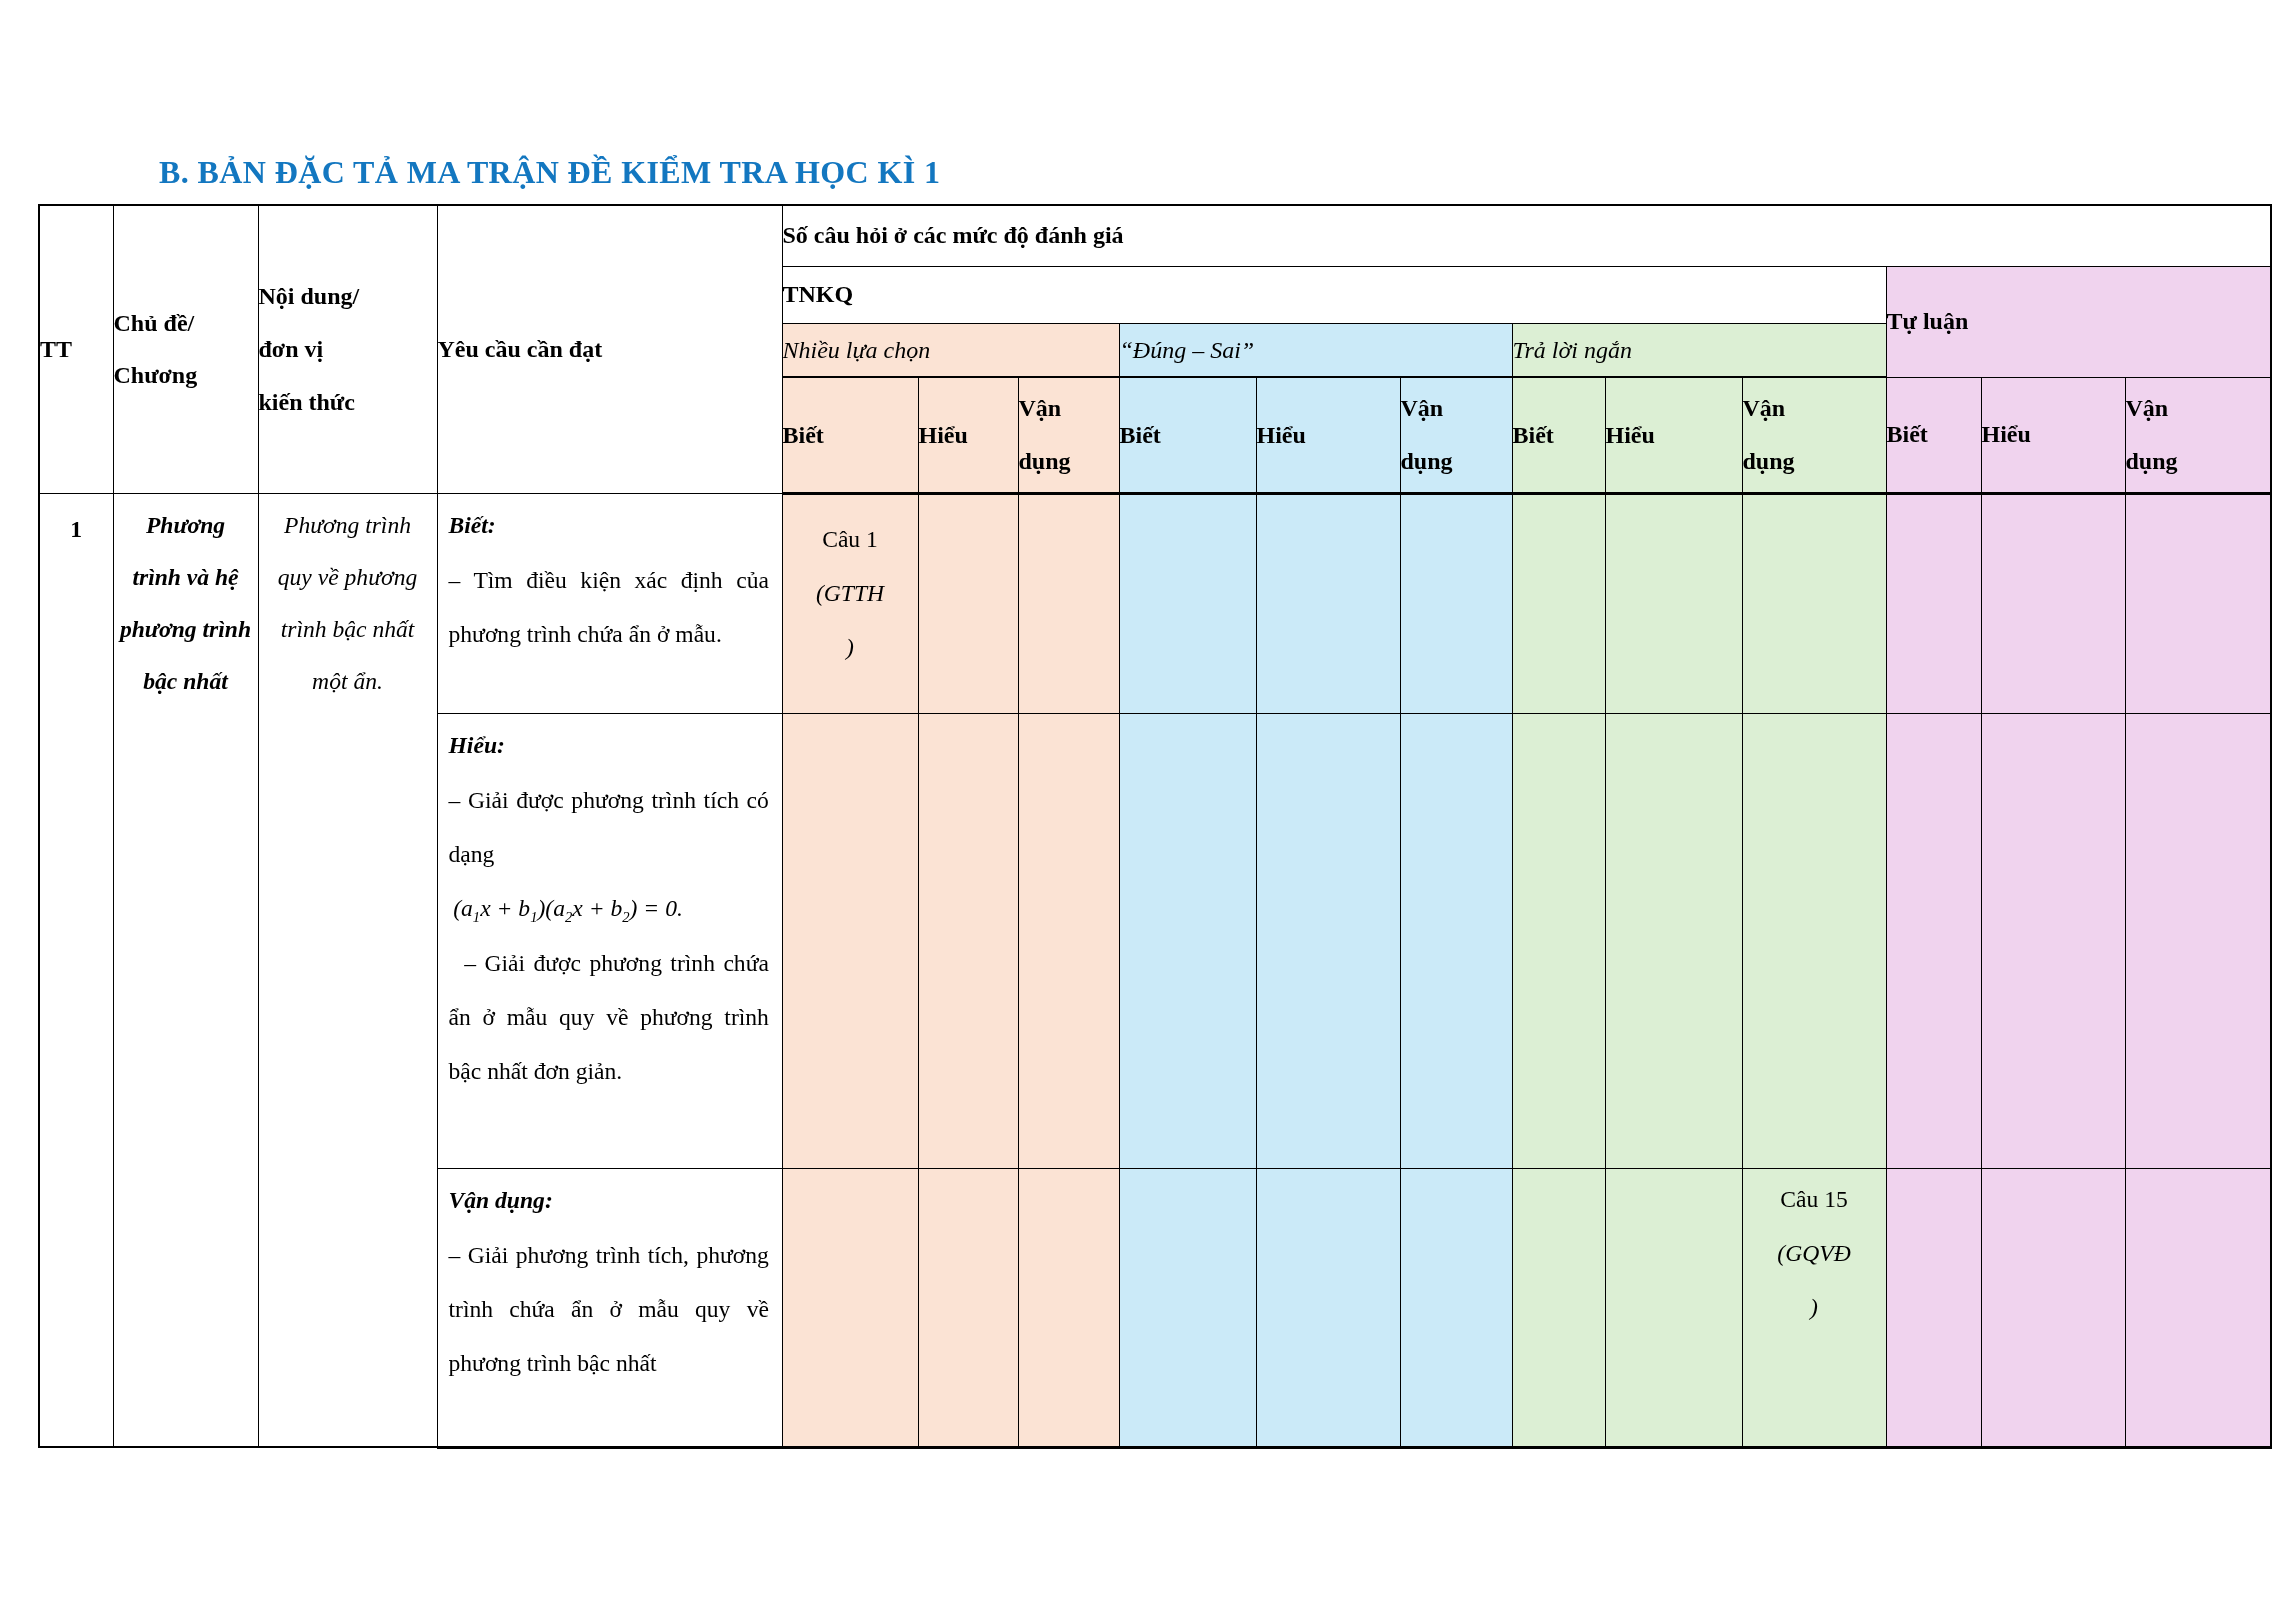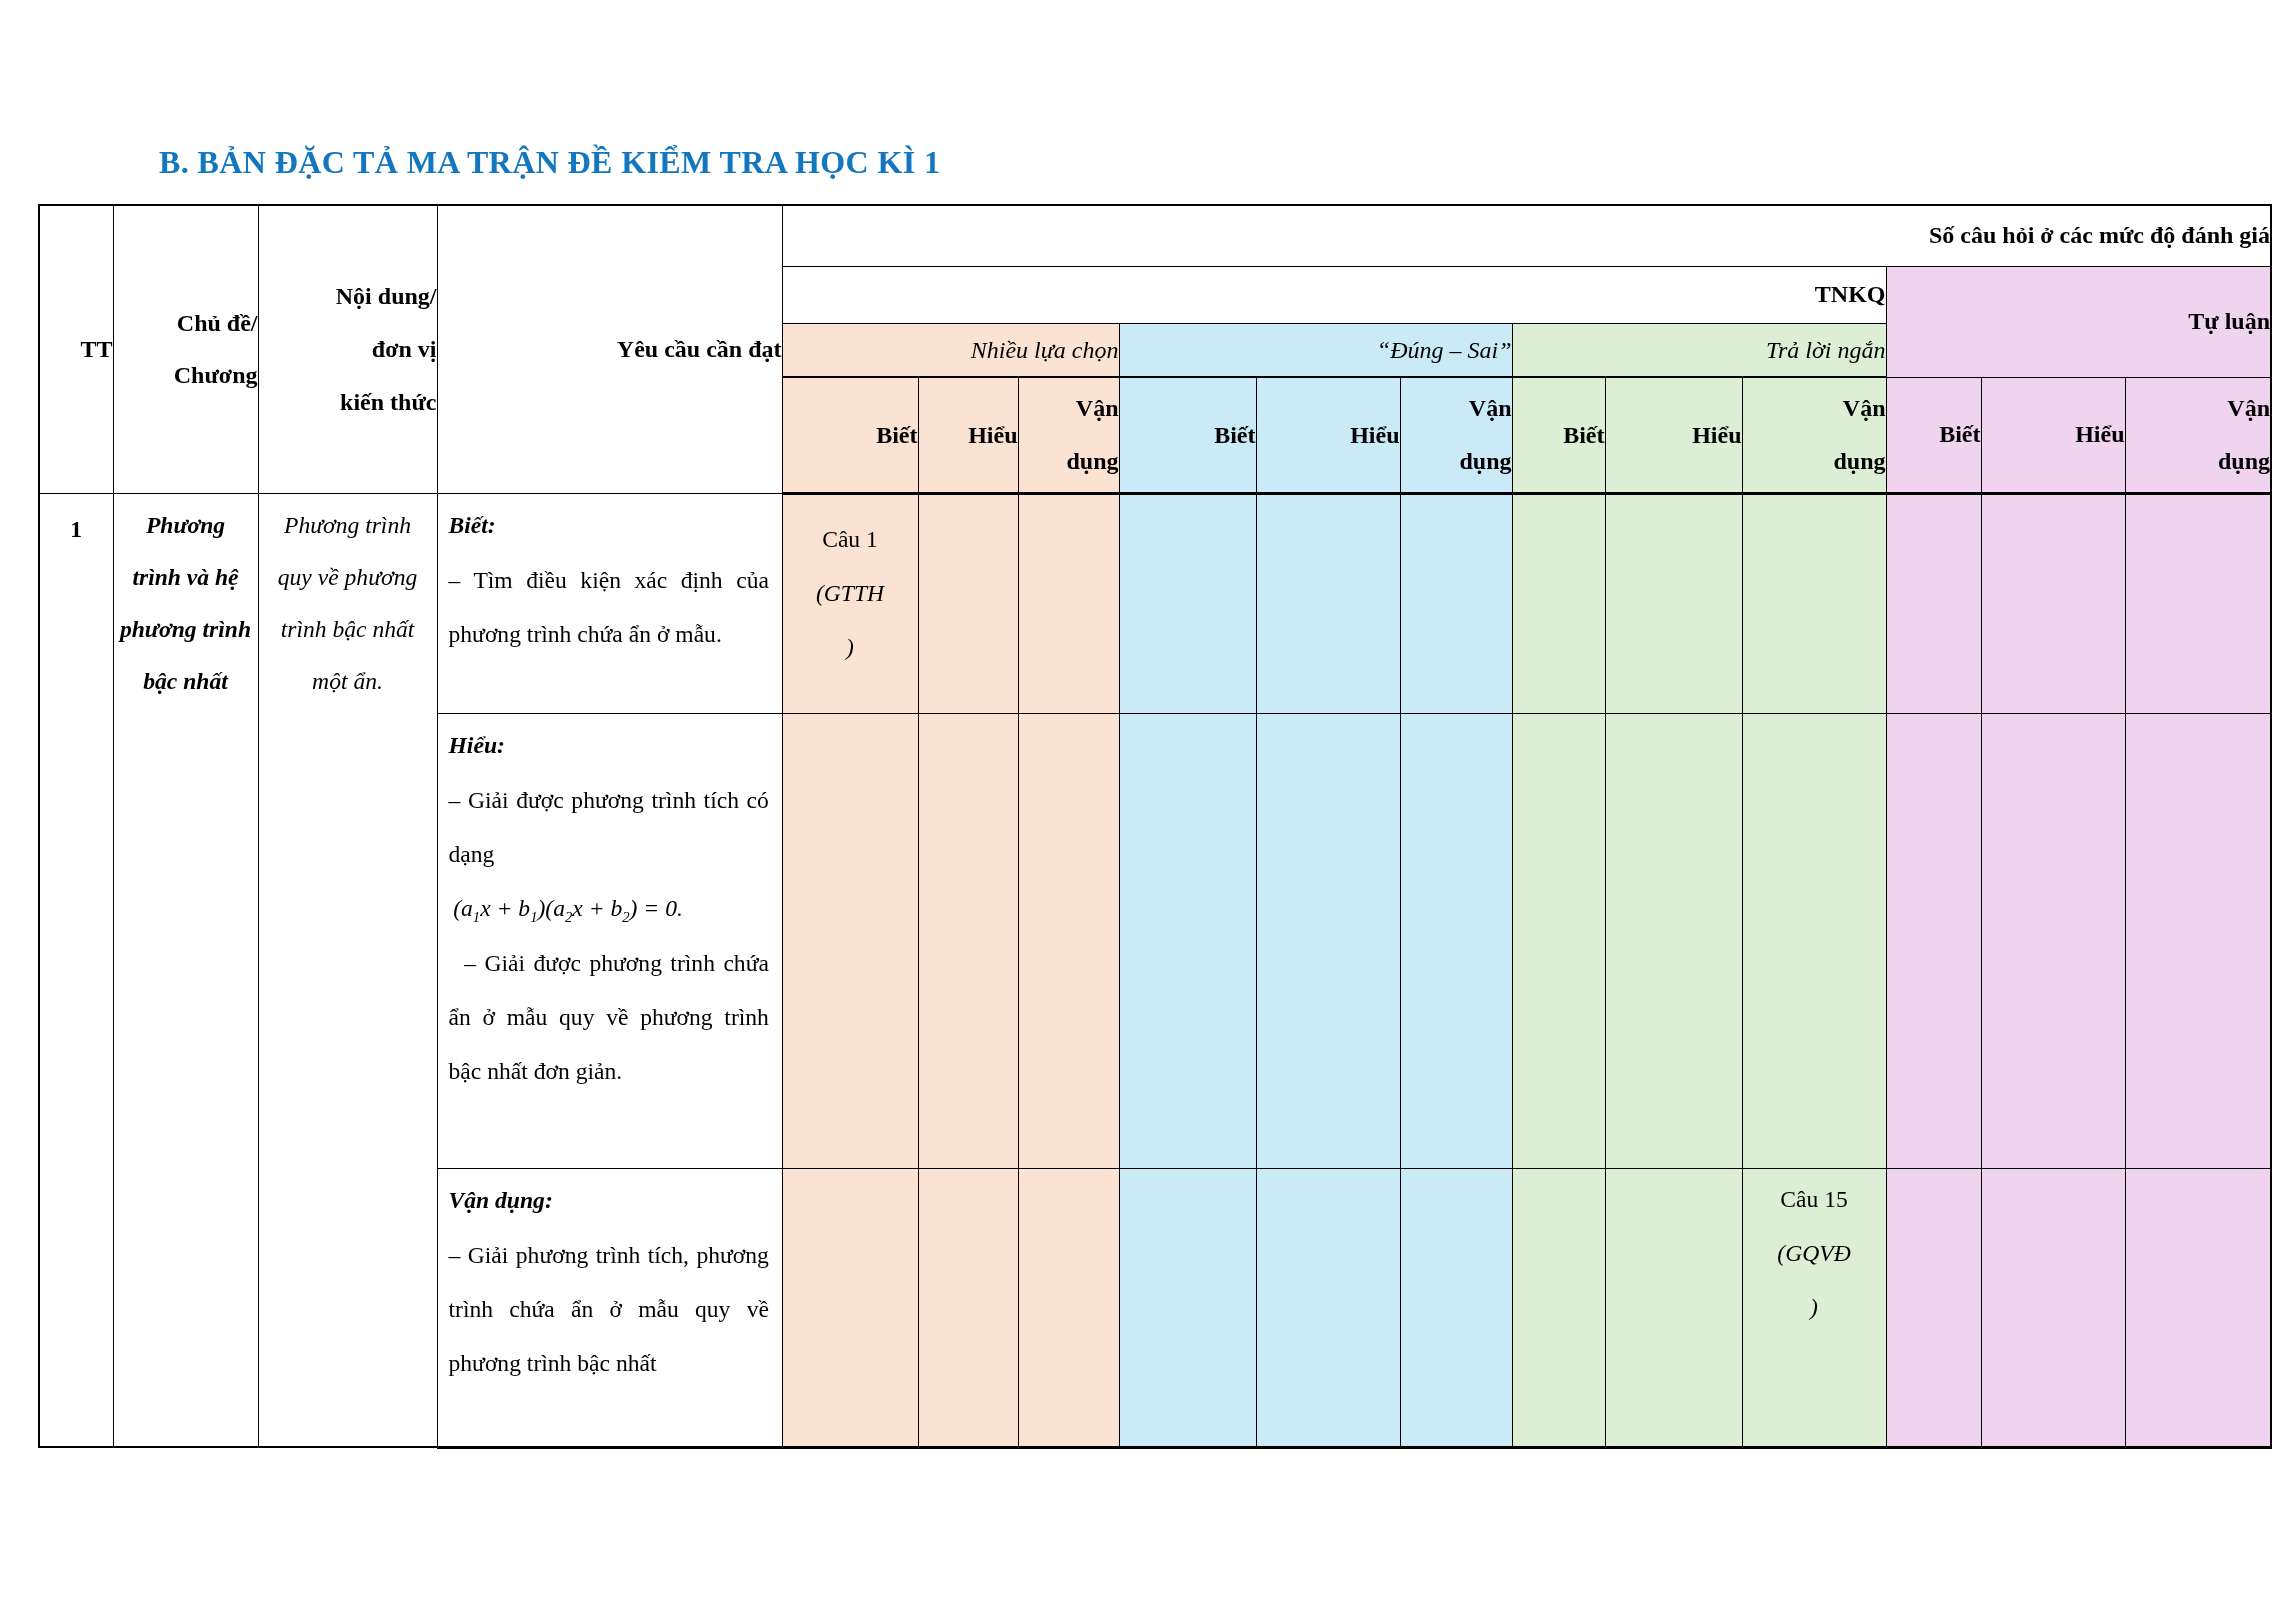--- a/index.html
+++ b/index.html
@@ -8,21 +8,21 @@
     width: 2295px;
     height: 1623px;
     background: #ffffff;
     font-family: "Liberation Serif", "DejaVu Serif", serif;
     color: #000000;
     overflow: hidden;
   }
   .doc-title {
     position: absolute;
     left: 159px;
-    top: 144px;
+    top: 154px;
     font-size: 32px;
     font-weight: bold;
     letter-spacing: 0.4px;
     white-space: nowrap;
     color: var(--c-title, #1377c0);
   }
   table.matrix {
     position: absolute;
     left: 38px;
     top: 204px;
@@ -35,21 +35,21 @@
     border: 1.6px solid #000;
     padding: 0;
     overflow: hidden;
     word-wrap: break-word;
   }
   
   .matrix th {
     font-weight: bold;
     font-size: 24px;
     line-height: 2.2;
-    text-align: right;
+    text-align: left;
     vertical-align: middle;
   }
   tr.h3 th { border-bottom-width: 2.4px; }
   tr.h4 th { border-bottom-width: 3.1px; }
   tr.b3 td { border-bottom-width: 3.1px; }
   th.group {
     font-weight: normal;
     font-style: italic;
   }
   th.lvl > span { display: inline-block; max-width: 3.2em; line-height: 2.2; }

